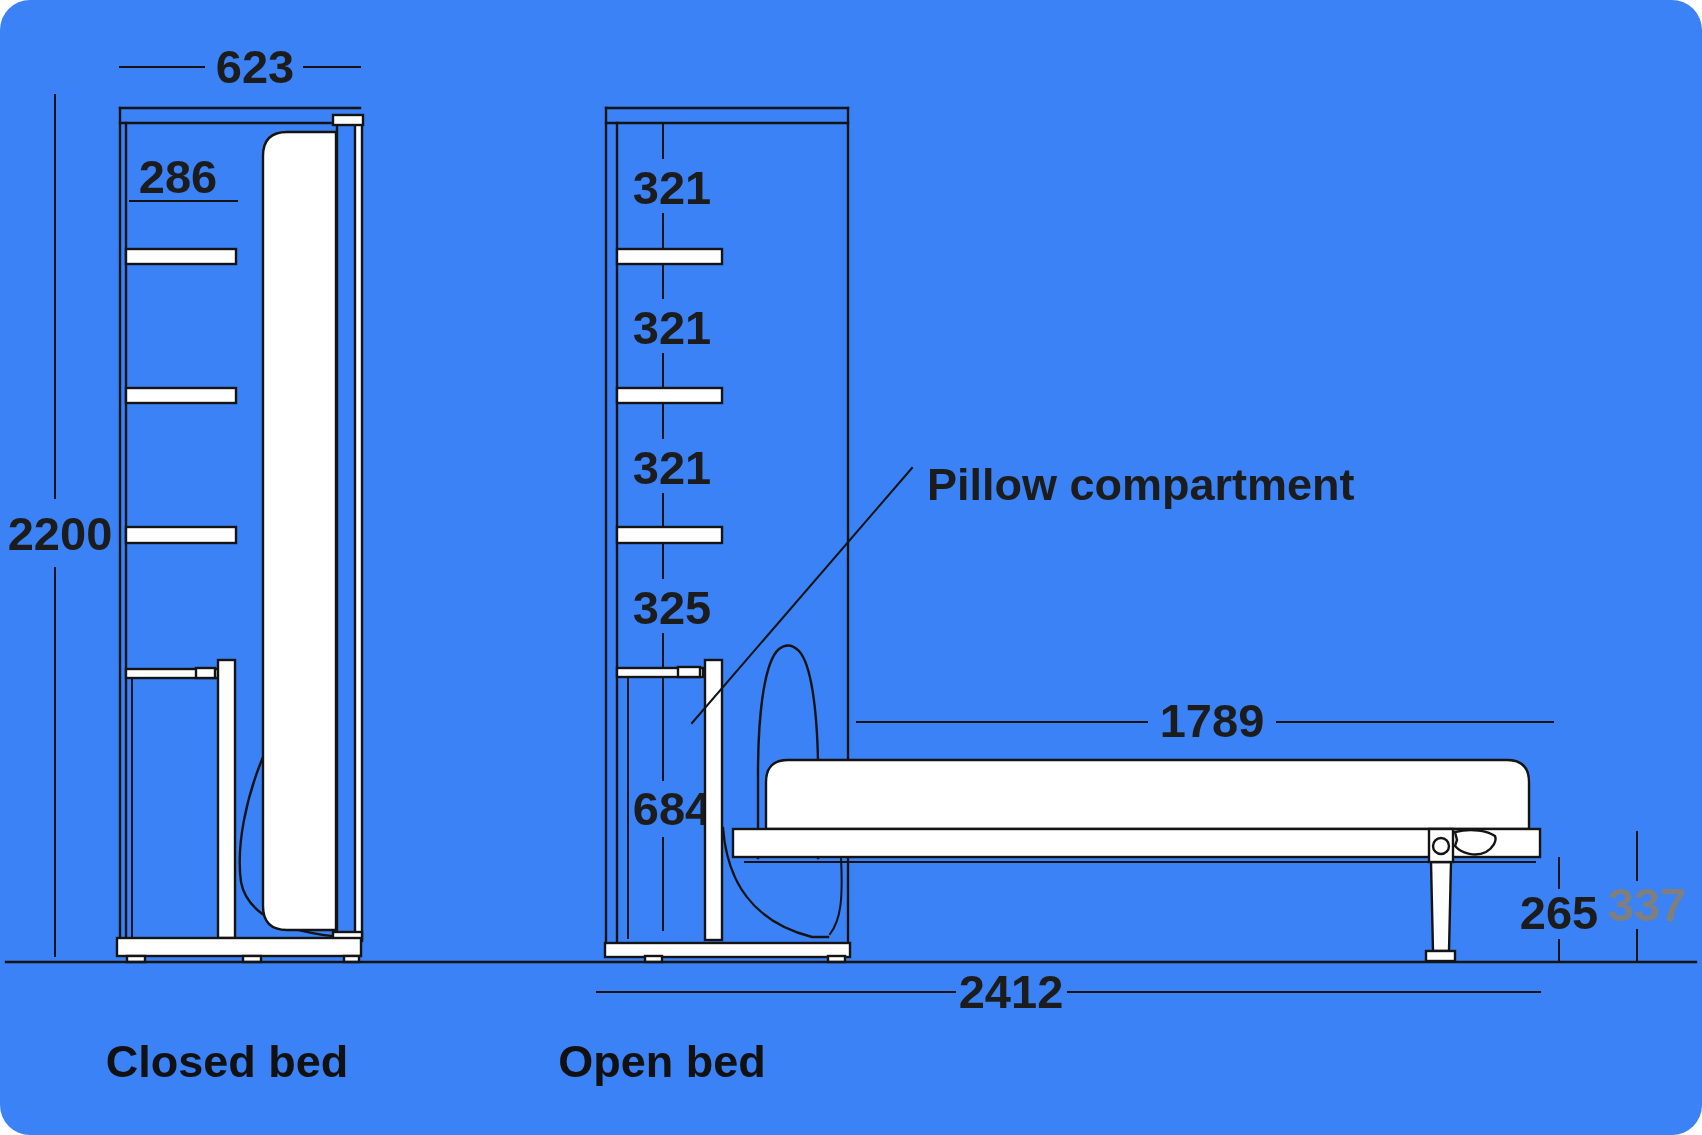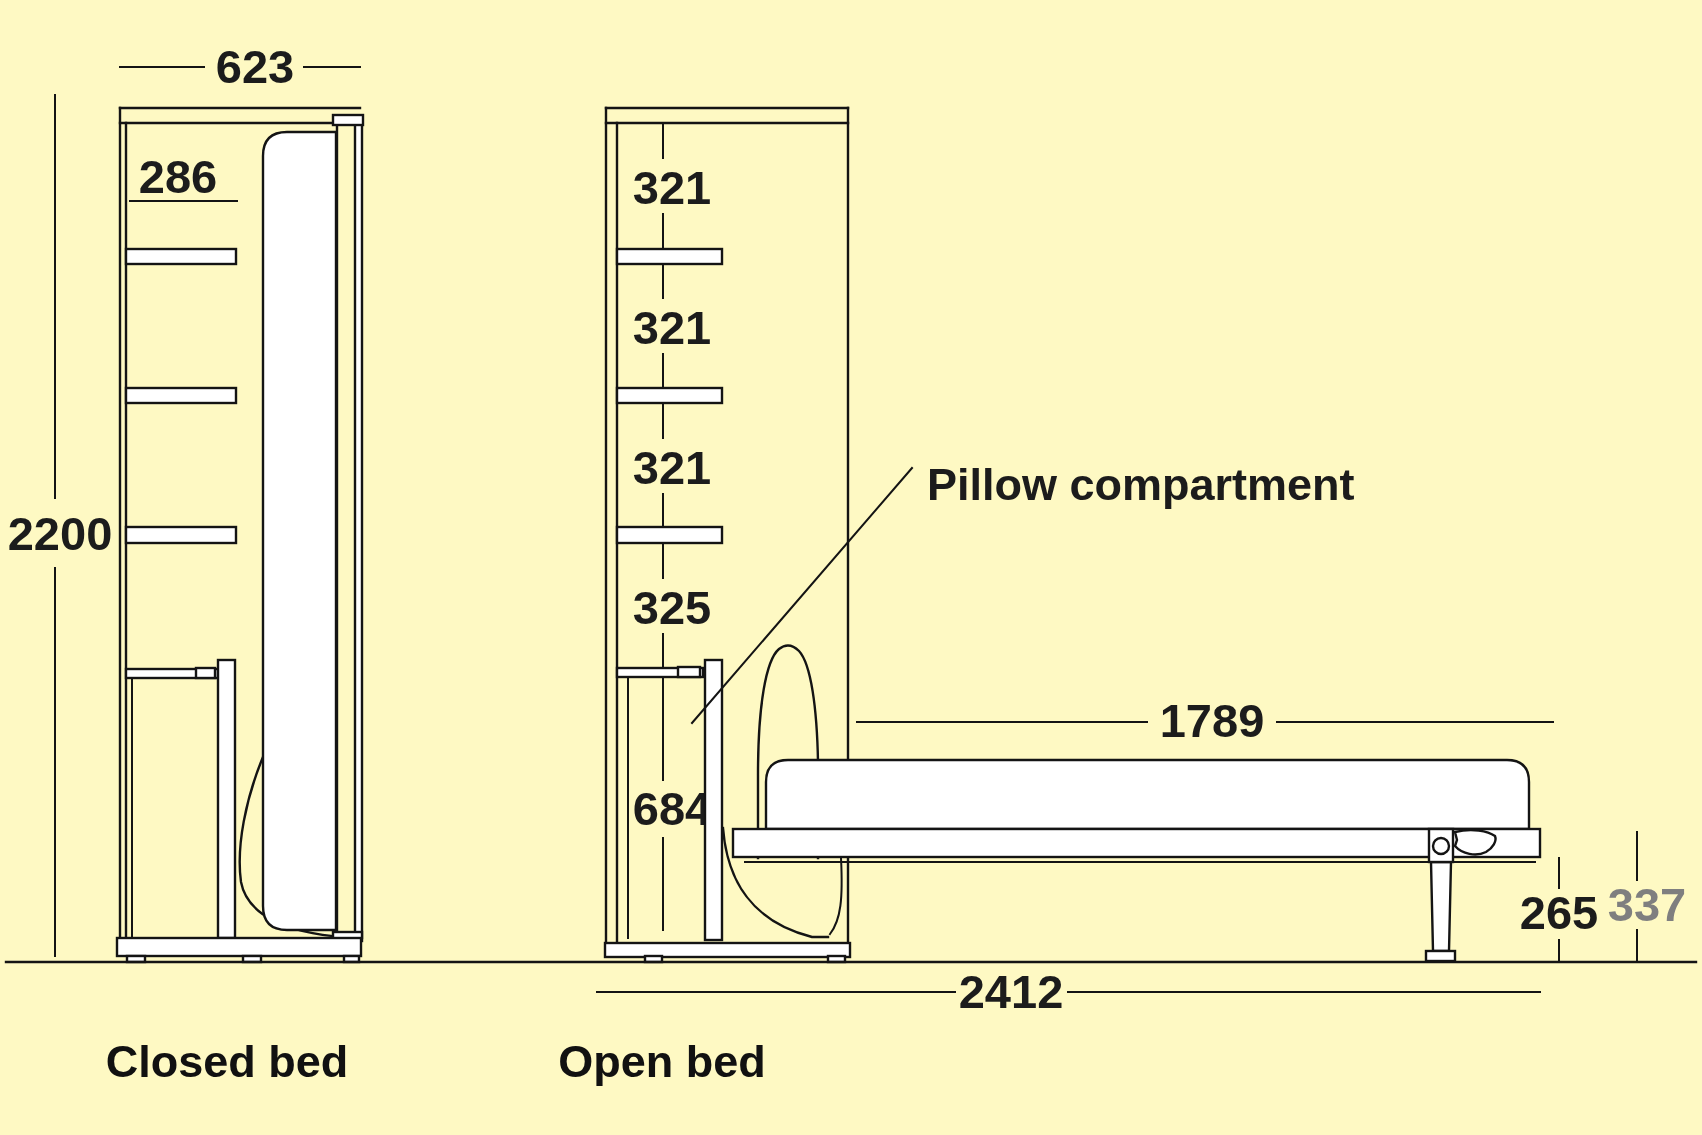--- a/index.html
+++ b/index.html
@@ -1,16 +1,16 @@
 <!DOCTYPE html>
 <html><head>
 <meta charset="utf-8">
 <style>
   html,body{margin:0;padding:0;background:#ffffff;}
-  .stage{position:relative;width:1702px;height:1135px;background:#fef9c3;overflow:hidden;}
+  .stage{position:relative;width:1702px;height:1135px;background:#3b82f6;overflow:hidden;border-radius:30px;}
   svg{display:block;}
   .ln{fill:none;stroke:#141414;stroke-width:2.4;stroke-linecap:square;stroke-linejoin:miter;}
   .thin{stroke-width:2;}
   .wh{fill:#ffffff;stroke:#141414;stroke-width:2.4;stroke-linejoin:miter;}
   .dimtxt{font-family:"Liberation Sans",sans-serif;font-weight:bold;font-size:47px;fill:#1c1c1c;}
   .captxt{font-family:"Liberation Sans",sans-serif;font-weight:bold;font-size:45px;fill:#111111;}
   .lbltxt{font-family:"Liberation Sans",sans-serif;font-weight:bold;font-size:45px;fill:#1c1c1c;}
   .muted{fill:#7f7f7f;}
   .mid{text-anchor:middle;}
 </style>

